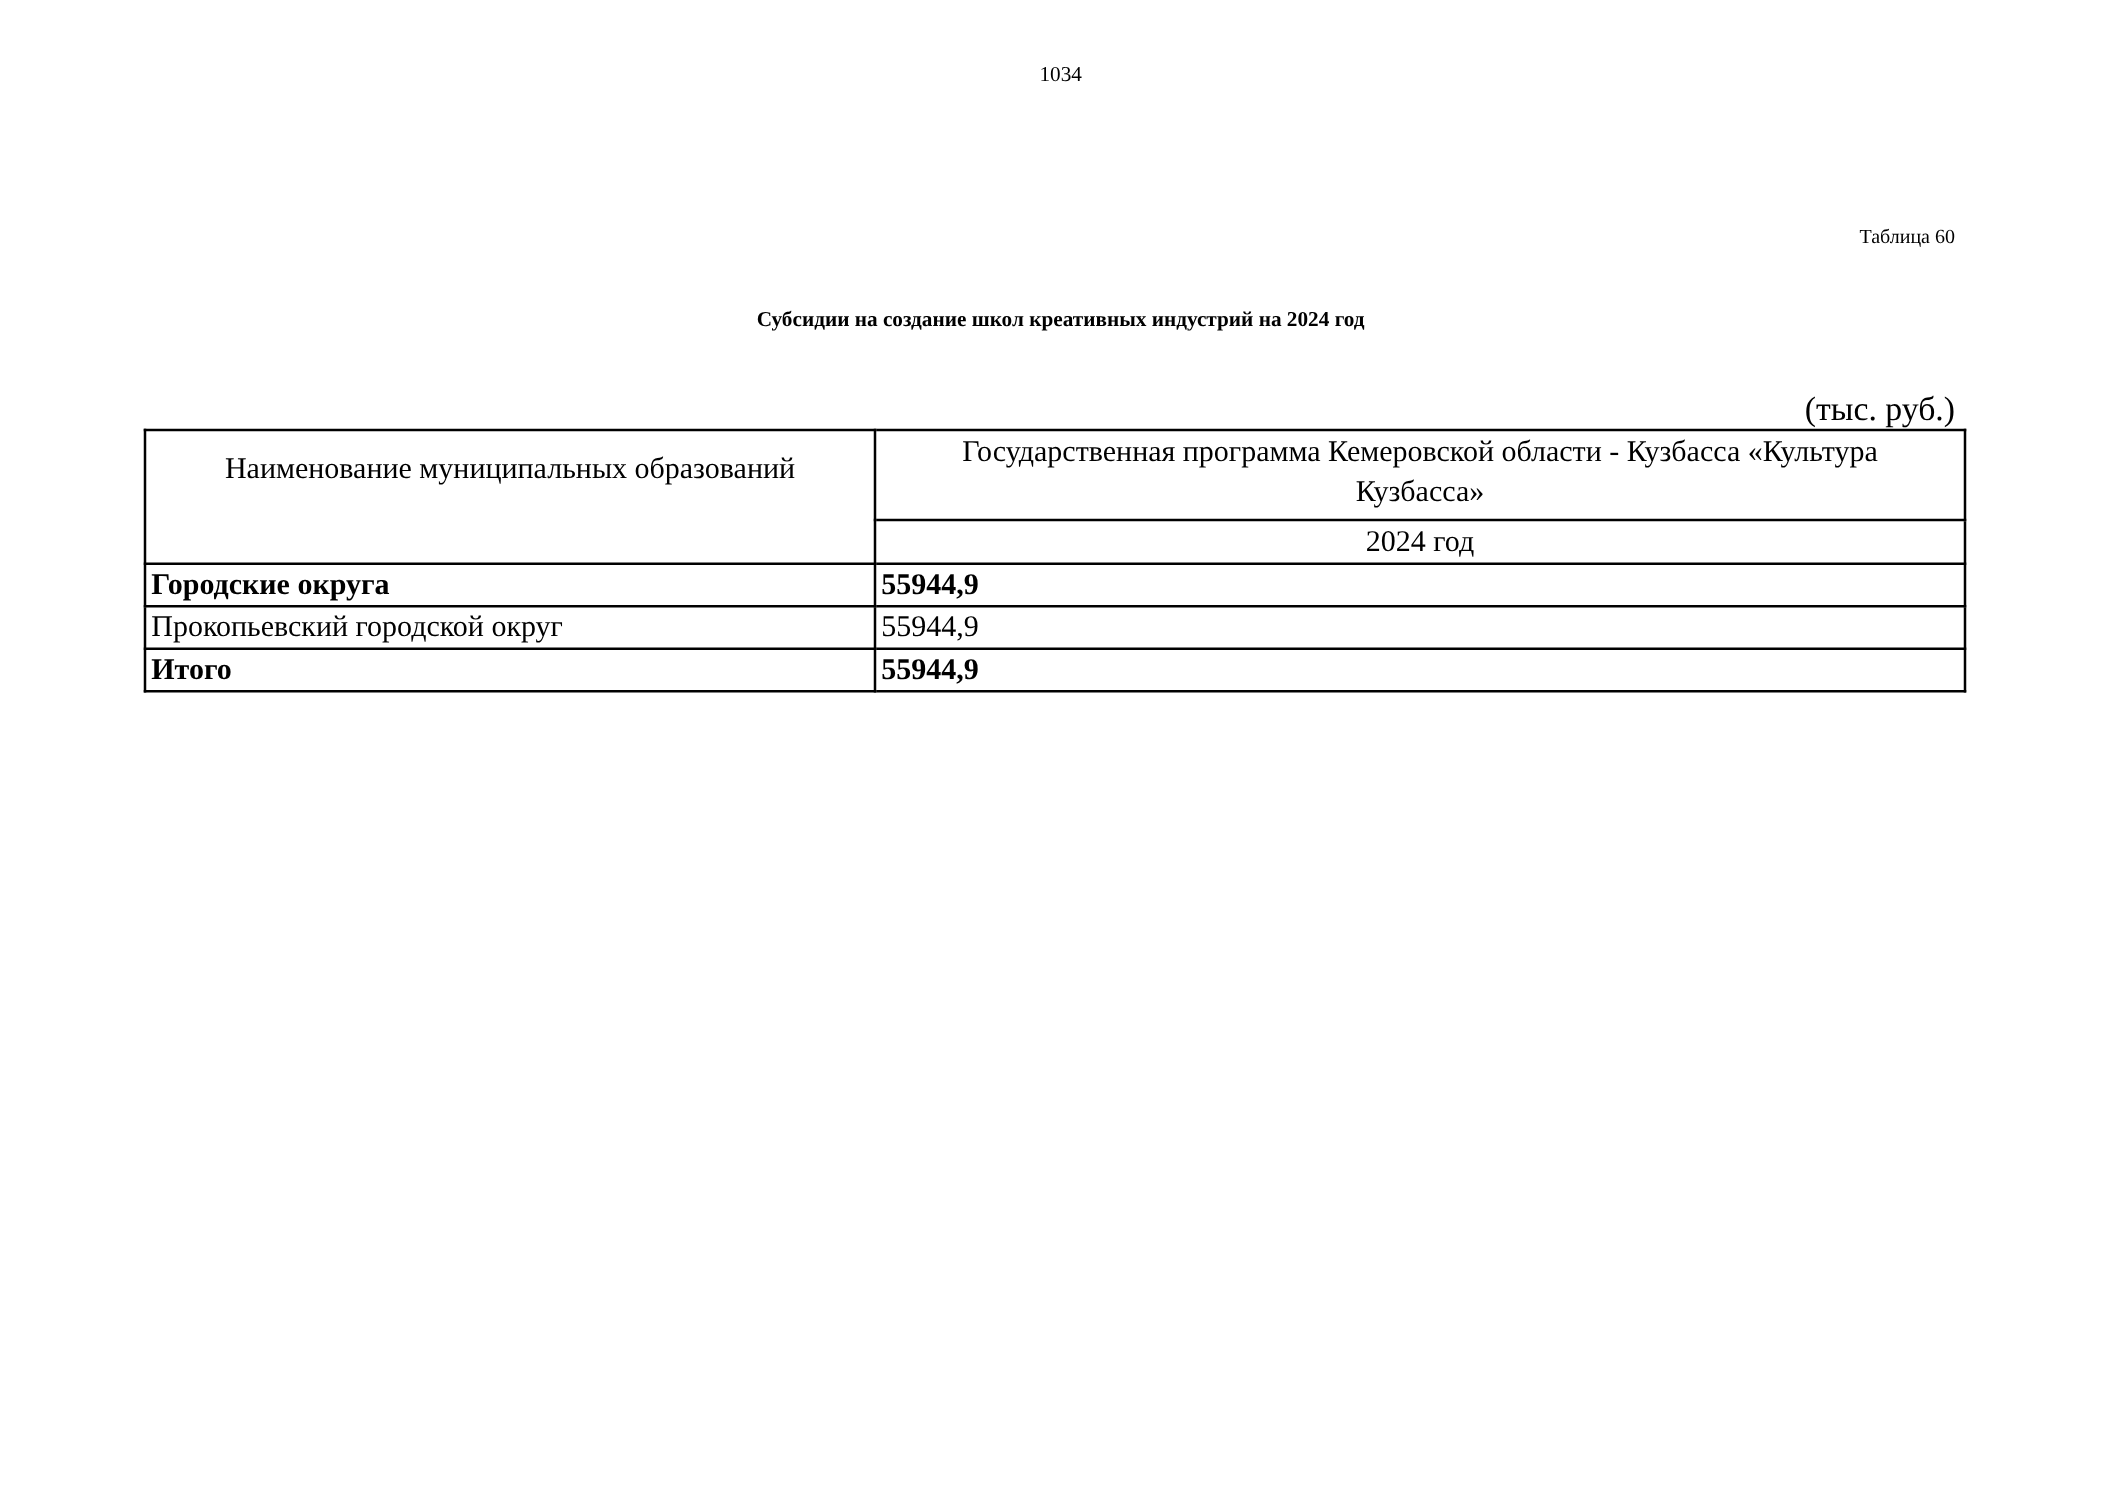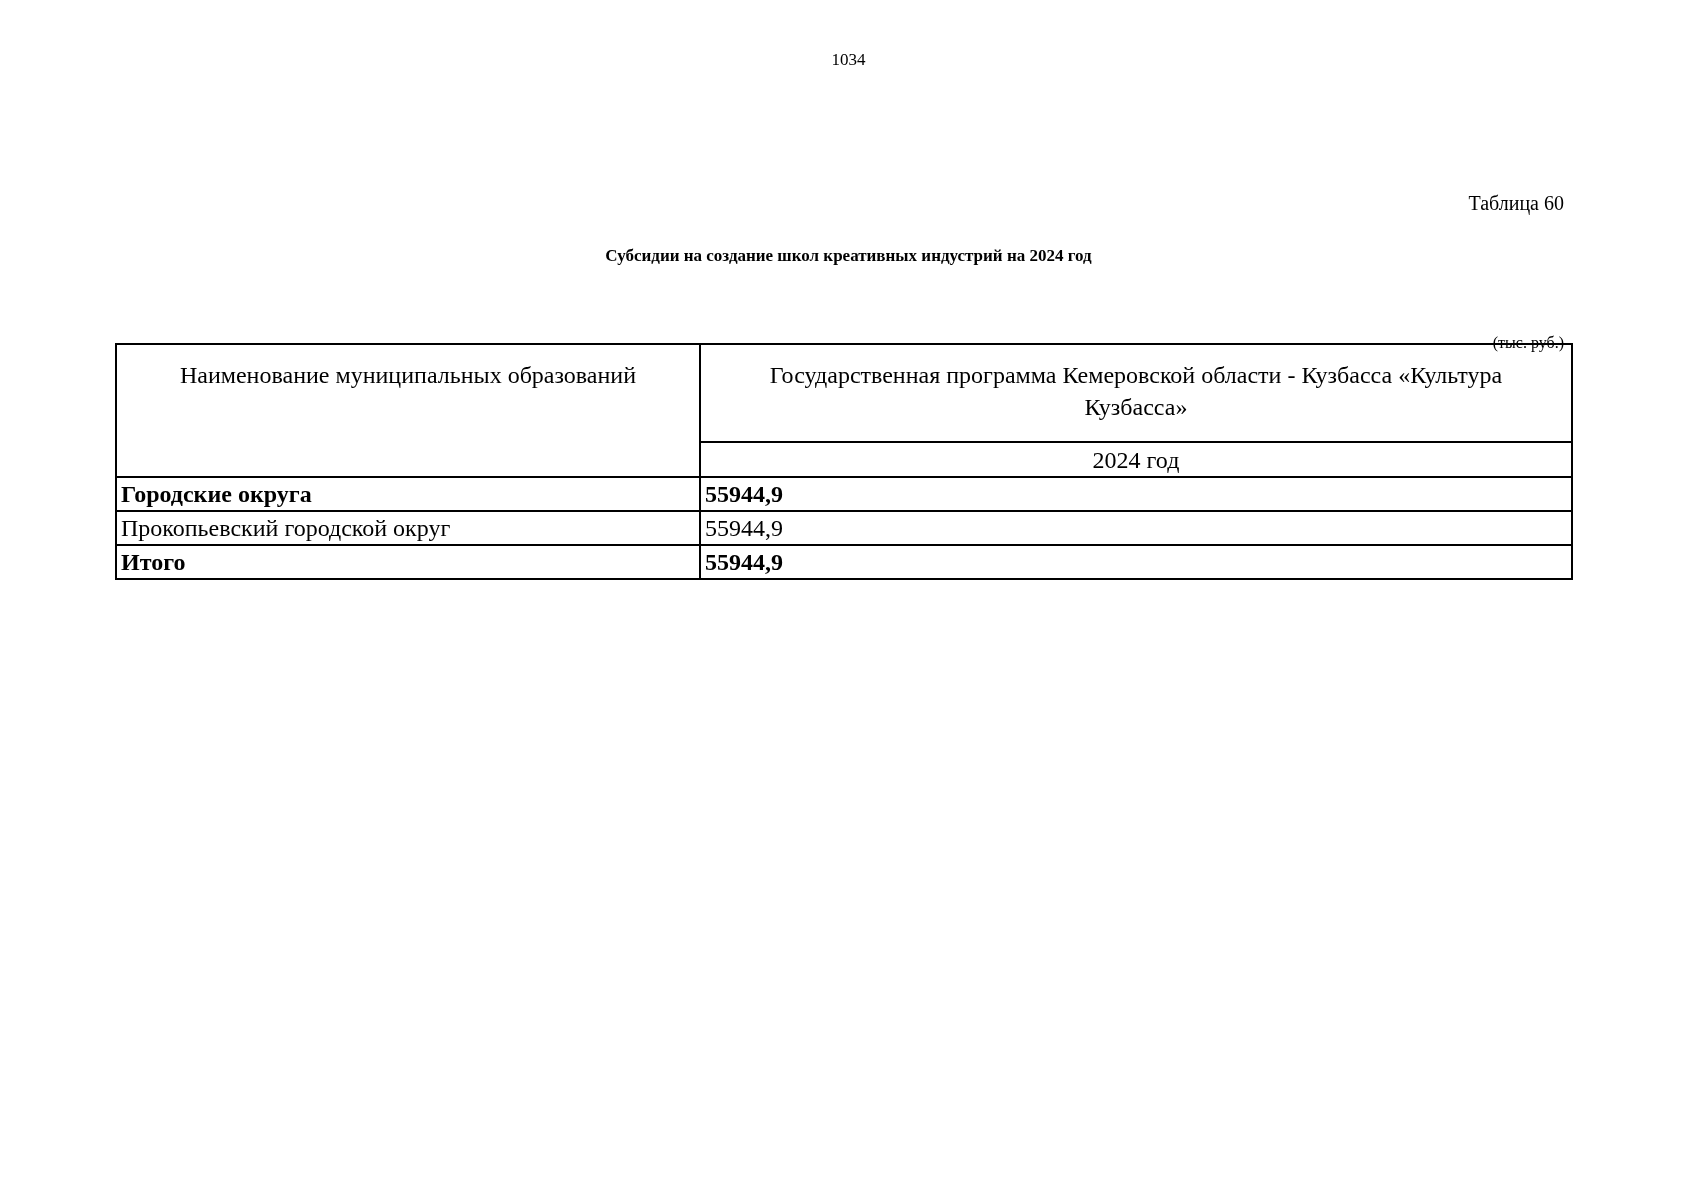--- a/index.html
+++ b/index.html
@@ -20,39 +20,39 @@
       left: 0;
       width: 1697px;
       top: 48px;
       text-align: center;
       font-size: 17px;
       line-height: 24px;
     }
     .table-label {
       position: absolute;
       right: 133px;
-      top: 188px;
-      font-size: 20px;
+      top: 175px;
+      font-size: 16px;
       line-height: 30px;
     }
     .doc-title {
       position: absolute;
       left: 0;
       width: 1697px;
       top: 240px;
       text-align: center;
       font-size: 17px;
       font-weight: bold;
       line-height: 32px;
     }
     .units {
       position: absolute;
       right: 133px;
-      top: 328px;
-      font-size: 16px;
+      top: 312px;
+      font-size: 27px;
       line-height: 30px;
       margin-left: 15px;
     }
     table.data-table {
       position: absolute;
       left: 115px;
       top: 343px;
       width: 1458px;
       border-collapse: collapse;
       font-size: 24px;
@@ -65,21 +65,21 @@
       vertical-align: top;
     }
     table.data-table th.col-name {
       width: 574px;
       text-align: center;
       padding-top: 14px;
     }
     table.data-table th.col-program {
       text-align: center;
       height: 68px;
-      padding: 14px 20px;
+      padding: 1px 20px;
     }
     table.data-table th.col-year {
       text-align: center;
       height: 33px;
       vertical-align: middle;
     }
     table.data-table td {
       height: 31px;
       vertical-align: middle;
     }

